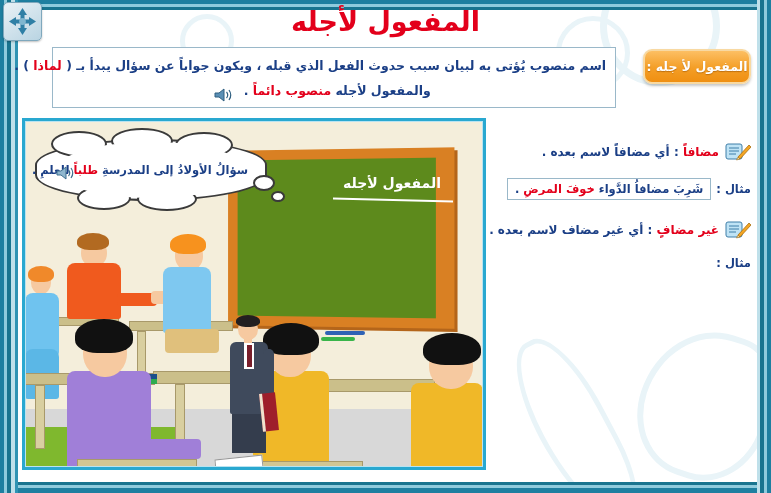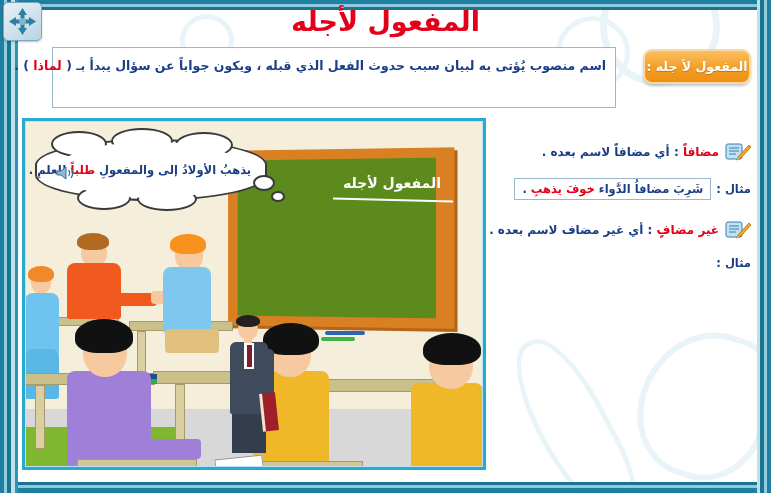--- a/index.html
+++ b/index.html
@@ -274,20 +274,32 @@
   </div>
 
   <div id="page-title">المفعول لأجله</div>
 
   <div id="definition-box">
     <div class="line l1">
       <span>اسم منصوب يُؤتى به لبيان سبب حدوث الفعل الذي قبله ، ويكون جواباً عن سؤال يبدأ بـ (</span>
       <span class="kw-red">لماذا</span>
       <span>) .</span>
     </div>
+    <div class="line l2">
+      <span>والمفعول لأجله </span>
+      <span class="kw-red">منصوب دائماً</span>
+      <span> .</span>
+      <span class="spk">
+        <svg width="20" height="14" viewBox="0 0 20 14">
+          <polygon points="1,5 5,5 10,1 10,13 5,9 1,9" fill="#5a8fb5" stroke="#2f5f80" stroke-width="1"></polygon>
+          <path d="M12.5 4 Q15 7 12.5 10" stroke="#2f5f80" stroke-width="1.2" fill="none"></path>
+          <path d="M15 2 Q18.5 7 15 12" stroke="#2f5f80" stroke-width="1.2" fill="none"></path>
+        </svg>
+      </span>
+    </div>
   </div>
 
   <div id="topic-badge">
     <span>المفعول لأ جله :</span>
   </div>
 
   <div id="illustration">
     <div class="wall"></div>
     <div class="floor-grey"></div>
     <div class="floor-green"></div>
@@ -365,21 +377,21 @@
     <div class="bubble-tail tail-1"></div>
     <div class="bubble-tail tail-2"></div>
     <div id="speech-bubble">
       <div class="bubble-lobe lobe-a"></div>
       <div class="bubble-lobe lobe-b"></div>
       <div class="bubble-lobe lobe-c"></div>
       <div class="bubble-lobe lobe-d"></div>
       <div class="bubble-lobe lobe-e"></div>
       <div class="lobe-cover"></div>
       <div id="bubble-text">
-        <span>يذهبُ الأولادُ إلى والمفعولِ </span>
+        <span>سؤالُ الأولادُ إلى المدرسةِ </span>
         <span class="kw-red">طلباً</span>
         <span> للعلمِ .</span>
       </div>
       <span class="spk" style="position:absolute;left:14px;top:24px;z-index:4;">
         <svg width="20" height="14" viewBox="0 0 20 14">
           <polygon points="1,5 5,5 10,1 10,13 5,9 1,9" fill="#8fb7cf" stroke="#3f6f8f" stroke-width="1"></polygon>
           <path d="M12.5 4 Q15 7 12.5 10" stroke="#3f6f8f" stroke-width="1.2" fill="none"></path>
           <path d="M15 2 Q18.5 7 15 12" stroke="#3f6f8f" stroke-width="1.2" fill="none"></path>
         </svg>
       </span>
@@ -405,21 +417,21 @@
       <span class="bullet-text">
         <span class="term">مضافاً</span>
         <span> : أي مضافاً لاسم بعده .</span>
       </span>
     </div>
 
     <div class="example-row">
       <span class="example-label">مثال :</span>
       <span class="example-box">
         <span>شَرِبَ مضافاُ الدَّواء </span>
-        <span class="hl">خوفَ يذهبِ</span>
+        <span class="hl">خوفَ المرضِ</span>
         <span> .</span>
       </span>
     </div>
 
     <div class="bullet-row">
       <span class="note-icon">
         <svg width="26" height="19" viewBox="0 0 26 19">
           <rect x="1" y="2" width="16" height="15" rx="2" fill="#bfe3f5" stroke="#3f7ea8" stroke-width="1"></rect>
           <line x1="4" y1="6" x2="14" y2="6" stroke="#3f7ea8" stroke-width="1"></line>
           <line x1="4" y1="9" x2="14" y2="9" stroke="#3f7ea8" stroke-width="1"></line>

